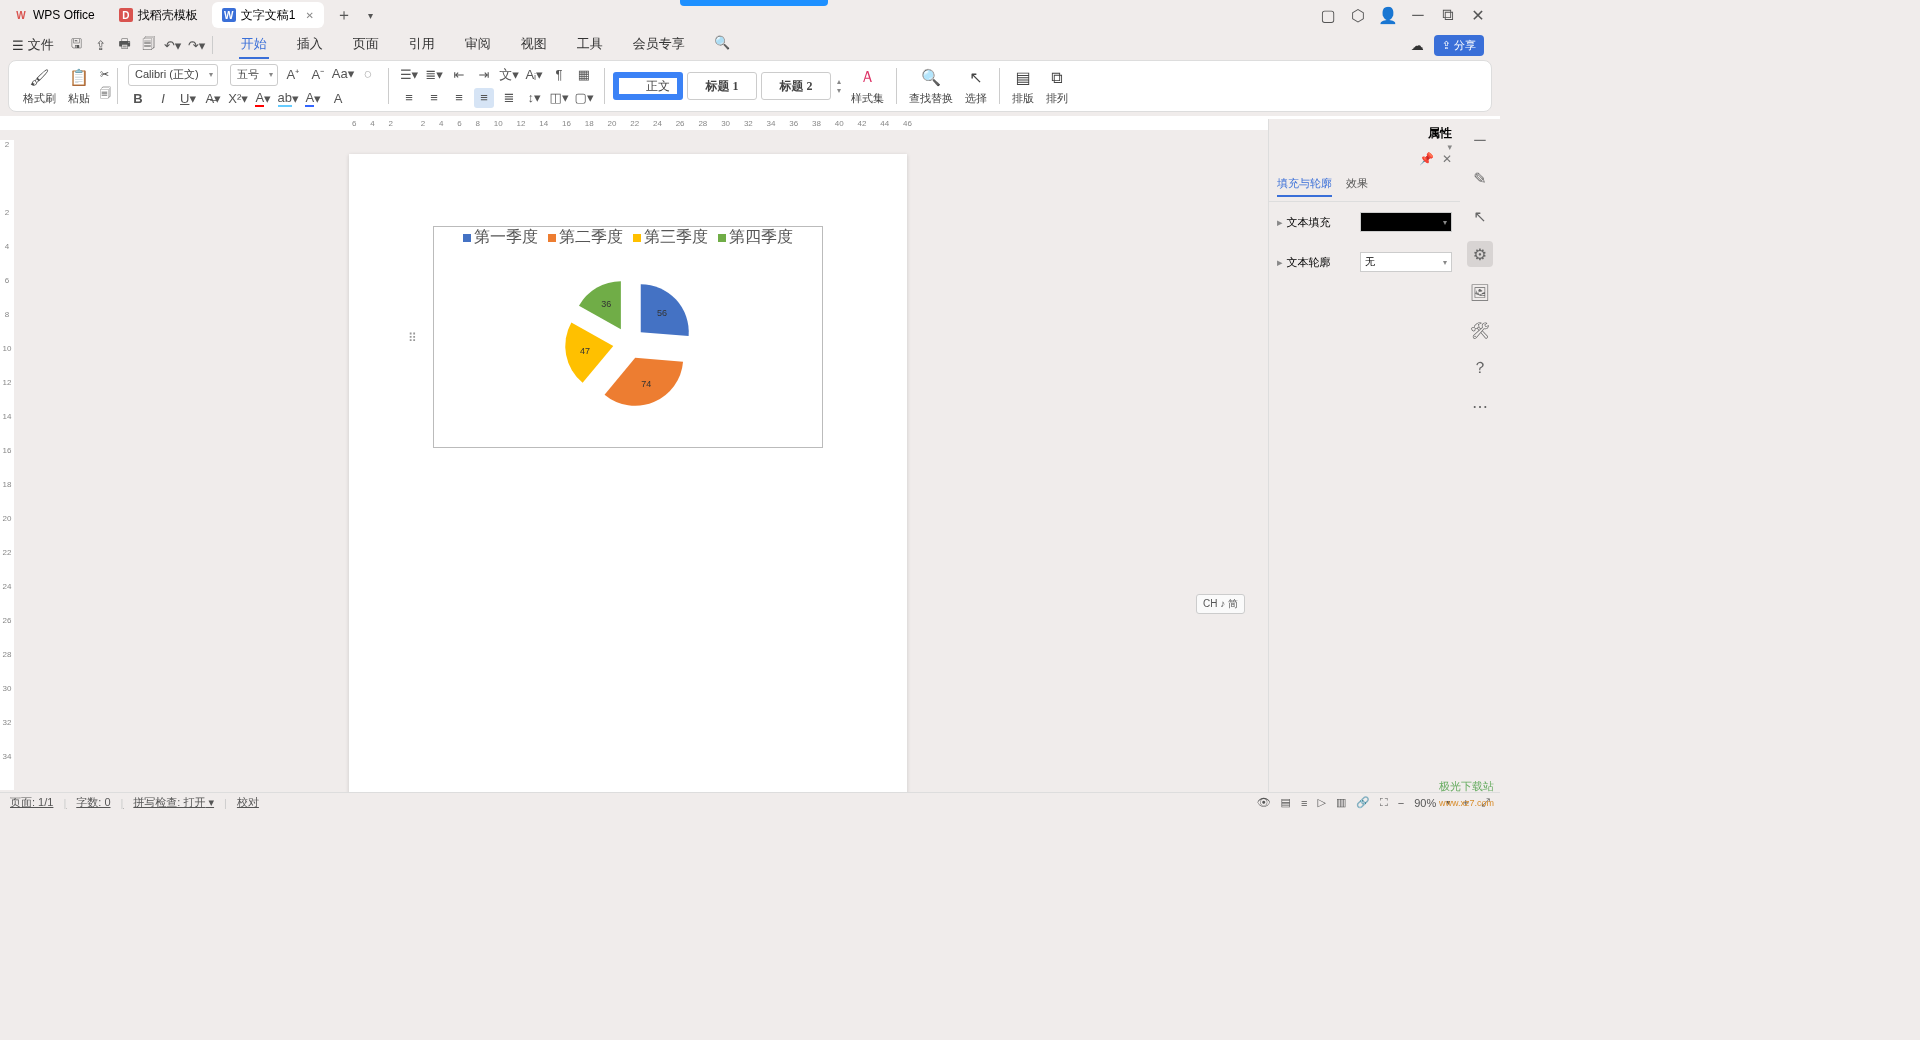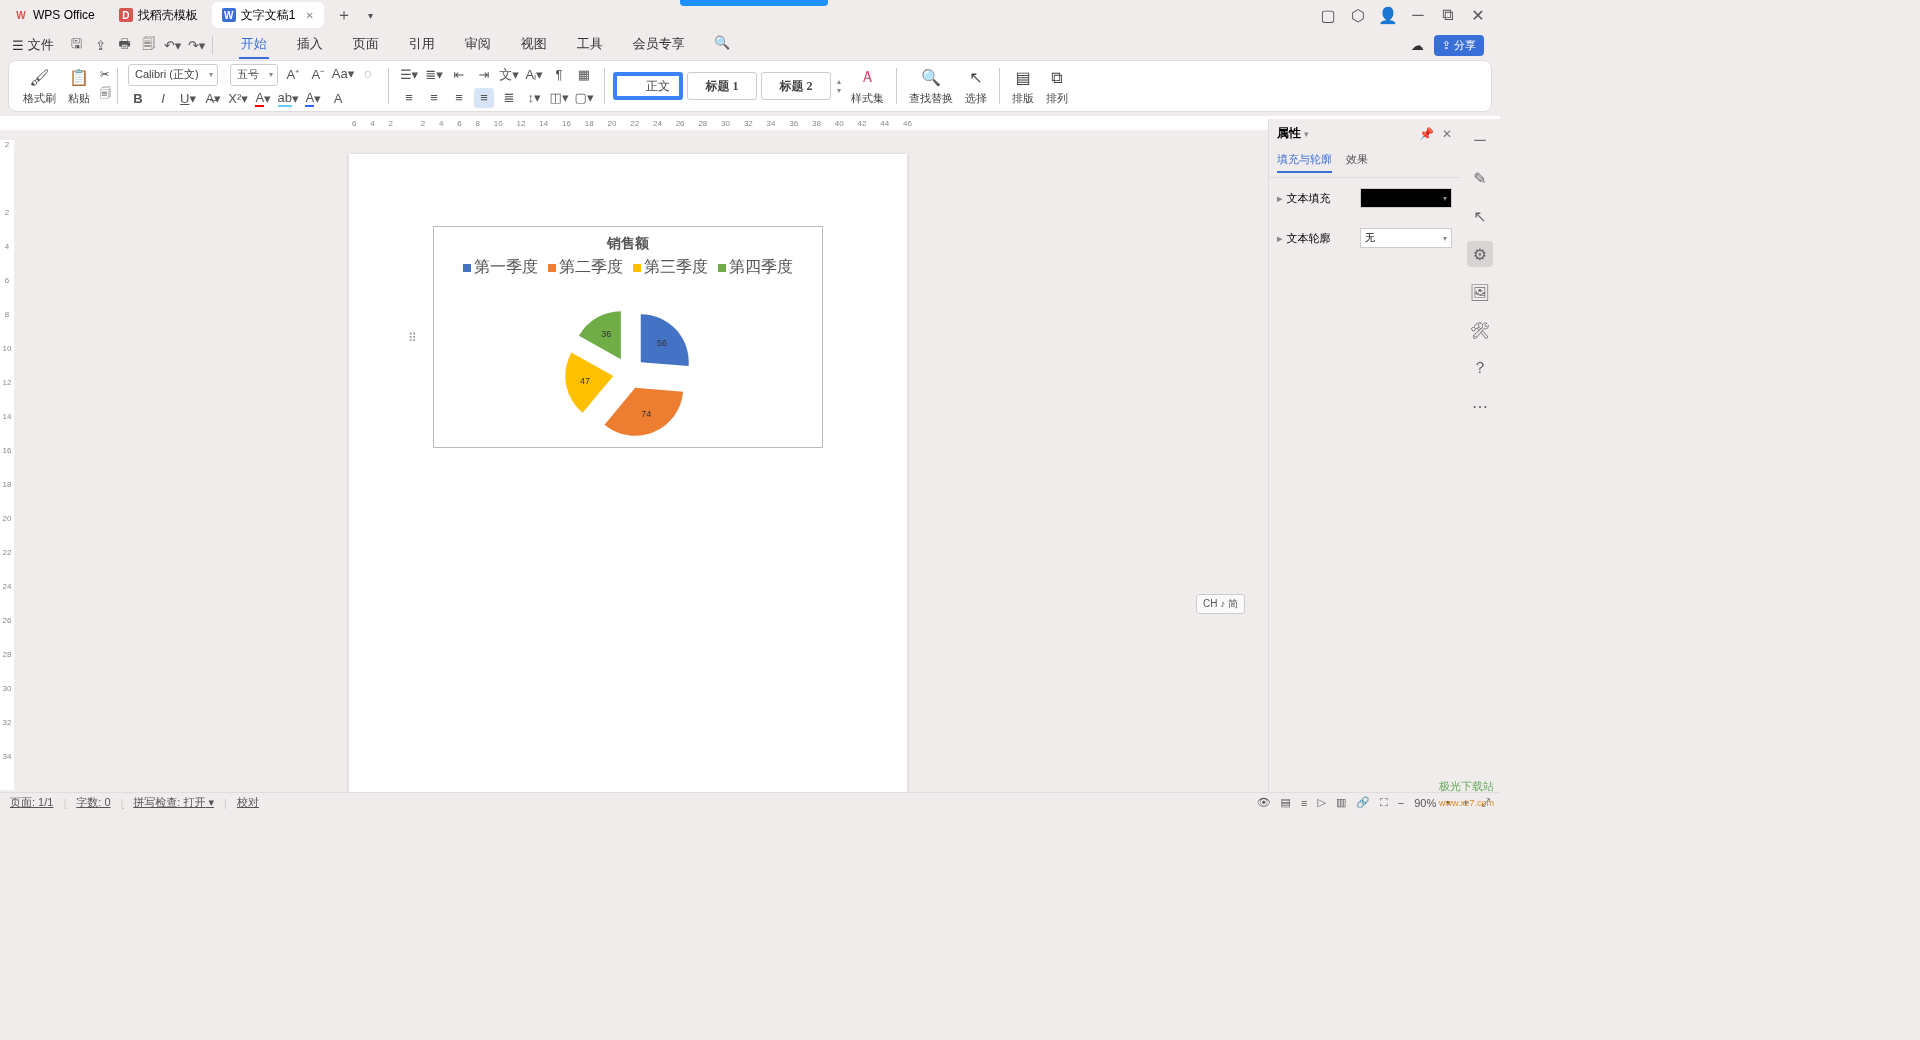--- a/index.html
+++ b/index.html
@@ -34,42 +34,42 @@
 .rbtn { display: flex; flex-direction: column; align-items: center; justify-content: center; padding: 2px 6px; cursor: pointer; gap: 2px; }
 .rbtn .ric { width: 22px; height: 22px; display: flex; align-items: center; justify-content: center; font-size: 16px; }
 .ribbon .sep { height: 36px; }
 .fontbox { height: 22px; border: 1px solid #ccc; border-radius: 3px; padding: 0 18px 0 6px; font-size: 11px; display: flex; align-items: center; position: relative; min-width: 90px; }
 .fontbox::after { content: "▾"; position: absolute; right: 4px; font-size: 8px; color: #888; }
 .sizebox { min-width: 36px; }
 .icrow { display: flex; gap: 5px; }
 .icrow .sm { width: 20px; height: 20px; display: flex; align-items: center; justify-content: center; cursor: pointer; font-size: 13px; color: #555; border-radius: 3px; }
 .icrow .sm.sel { background: #d6e4f5; }
 .stylebox { border: 1px solid #ccc; border-radius: 3px; width: 70px; height: 28px; display: flex; align-items: center; justify-content: center; font-size: 12px; margin: 0 2px; }
-.stylebox.active { border: 4px solid #3b82f6; padding-left: 20px; }
+.stylebox.active { border: 6px solid #3b82f6; padding-left: 20px; }
 .fontgroup { display: flex; flex-direction: column; gap: 3px; margin: 0 4px; }
 
 
 .ruler { height: 14px; background: #fff; margin: 4px 0 0 0; font-size: 8px; color: #888; display: flex; align-items: center; justify-content: center; position: relative; }
 .ruler-inner { width: 560px; display: flex; justify-content: space-between; position: absolute; left: 352px; }
 .vruler { position: absolute; left: 0; top: 140px; width: 14px; background: #fff; height: 650px; font-size: 8px; color: #888; display: flex; flex-direction: column; align-items: center; }
 
 
 .docarea { position: absolute; top: 140px; left: 14px; right: 40px; bottom: 20px; overflow: hidden; background: #f0eceb; }
 .page { position: absolute; left: 335px; top: 14px; width: 558px; height: 780px; background: #fff; box-shadow: 0 1px 4px rgba(0,0,0,0.15); }
 .chartbox { position: absolute; left: 84px; top: 72px; width: 390px; height: 222px; border: 1px solid #bbb; }
 .chart-title { text-align: center; font-size: 14px; font-weight: bold; color: #555; padding: 8px 0 4px; }
 .chart-legend { display: flex; justify-content: center; gap: 10px; font-size: 16px; color: #555; }
 .chart-legend .lg { display: flex; align-items: center; gap: 3px; }
 .chart-legend .sw { width: 8px; height: 8px; }
 .chart-canvas { position: relative; width: 100%; height: 170px; }
 .drag-handle { position: absolute; left: -26px; top: 104px; color: #999; font-size: 12px; cursor: move; letter-spacing: 1px; }
 
 
 .sidepanel { position: absolute; right: 40px; top: 119px; width: 192px; bottom: 20px; background: #f0eceb; border-left: 1px solid #ddd; }
-.sp-head { display: flex; align-items: center; padding: 6px 8px; font-size: 12px; }
+.sp-head { display: flex; align-items: flex-end; padding: 6px 8px; font-size: 12px; flex-direction: column; }
 .sp-head .spttl { font-weight: bold; }
 .sp-head .spr { margin-left: auto; display: flex; gap: 8px; color: #777; }
 .sp-tabs { display: flex; gap: 14px; padding: 4px 8px; font-size: 11px; border-bottom: 1px solid #ddd; }
 .sp-tabs .spt { padding-bottom: 4px; color: #555; }
 .sp-tabs .spt.active { color: #3a6fd8; border-bottom: 2px solid #3a6fd8; }
 .sp-row { display: flex; align-items: center; padding: 10px 8px; font-size: 11px; }
 .sp-row .lbl { flex: 1; }
 .sp-row .ctl { width: 92px; height: 20px; border: 1px solid #ccc; background: #fff; font-size: 10px; display: flex; align-items: center; padding: 0 4px; position: relative; }
 .sp-row .ctl::after { content: "▾"; position: absolute; right: 4px; font-size: 8px; color: #888; }
 .colordrop { background: #000 !important; }
@@ -304,21 +304,20 @@
     <span style="height: 34px;">28</span>
     <span style="height: 34px;">30</span>
     <span style="height: 34px;">32</span>
     <span style="height: 34px;">34</span>
   </div>
 
 <div class="docarea">
   <div class="page">
     <div class="chartbox">
       <div class="drag-handle">⠿</div>
-      <div class="chart-title">销售额</div>
       <div class="chart-legend" id="legend">
           <span class="lg">
             <span class="sw" style="background: rgb(68, 114, 196);"></span>
             <span>第一季度</span>
           </span>
           <span class="lg">
             <span class="sw" style="background: rgb(237, 125, 49);"></span>
             <span>第二季度</span>
           </span>
           <span class="lg">

